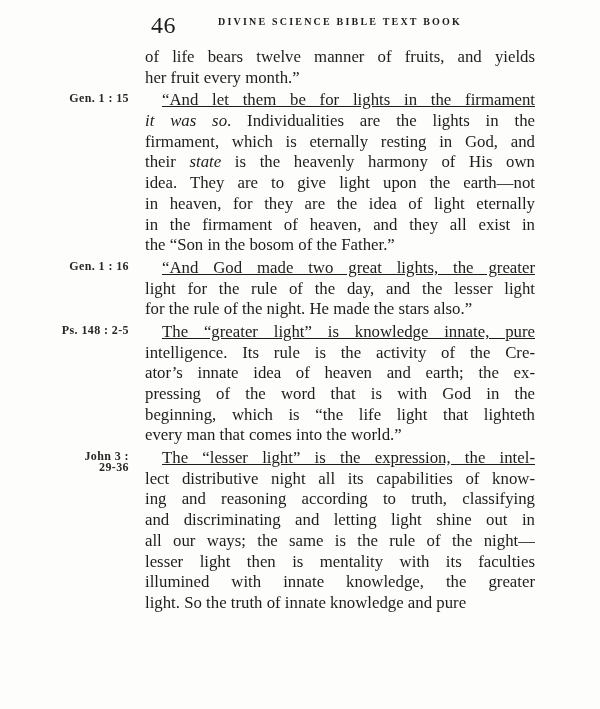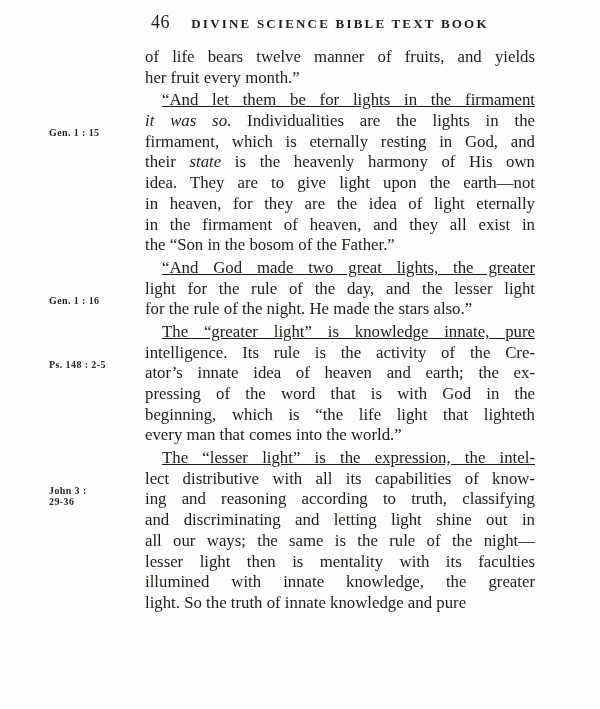--- a/index.html
+++ b/index.html
@@ -23,30 +23,30 @@
   .page-header {
     position: absolute;
     left: 0; top: 0;
     width: 600px;
     height: 40px;
   }
   .page-number {
     position: absolute;
     left: 151px;
     top: 12px;
-    font-size: 18px;
+    font-size: 24px;
     letter-spacing: 0.5px;
   }
   .running-title {
     position: absolute;
     left: 145px;
     top: 16px;
     width: 390px;
     text-align: center;
-    font-size: 13px;
+    font-size: 10px;
     font-weight: bold;
     letter-spacing: 2.2px;
     white-space: nowrap;
   }
   
   .page-body {
     position: absolute;
     left: 145px;
     top: 47px;
     width: 390px;
@@ -74,27 +74,26 @@
   }
   .text-line i {
     font-style: italic;
   }
   
   .margin-note {
     position: absolute;
     left: -96px;
     top: 3px;
     width: 80px;
-    text-align: left;
-    font-size: 10px;
+    text-align: right;
+    font-size: 12px;
     line-height: 10.5px;
     font-weight: bold;
     letter-spacing: 0.4px;
     color: #2a2826;
-    margin-top: 35px;
   }
 </style>
 </head>
 <body style="background: rgb(253, 253, 252);">
 
 <div class="page" style="color: rgb(31, 29, 27);">
   <div class="page-header">
     <div class="page-number">46</div>
     <div class="running-title">DIVINE SCIENCE BIBLE TEXT BOOK</div>
   </div>
@@ -134,21 +133,21 @@
         <div class="text-line"><span>pressing of the word that is with God in the</span></div>
         <div class="text-line"><span>beginning, which is “the life light that lighteth</span></div>
         <div class="text-line last-line"><span>every man that comes into the world.”</span></div>
       </div>
       <div class="paragraph">
         <div class="margin-note">
           <div>John 3 :</div>
           <div>29-36</div>
         </div>
         <div class="text-line indented"><span>The “lesser light” is the expression, the intel-</span></div>
-        <div class="text-line"><span>lect distributive with all its capabilities of know-</span></div>
+        <div class="text-line"><span>lect distributive night all its capabilities of know-</span></div>
         <div class="text-line"><span>ing and reasoning according to truth, classifying</span></div>
         <div class="text-line"><span>and discriminating and letting light shine out in</span></div>
         <div class="text-line"><span>all our ways; the same is the rule of the night—</span></div>
         <div class="text-line"><span>lesser light then is mentality with its faculties</span></div>
         <div class="text-line"><span>illumined with innate knowledge, the greater</span></div>
         <div class="text-line last-line"><span>light. So the truth of innate knowledge and pure</span></div>
       </div>
     </div>
 </div>
 

